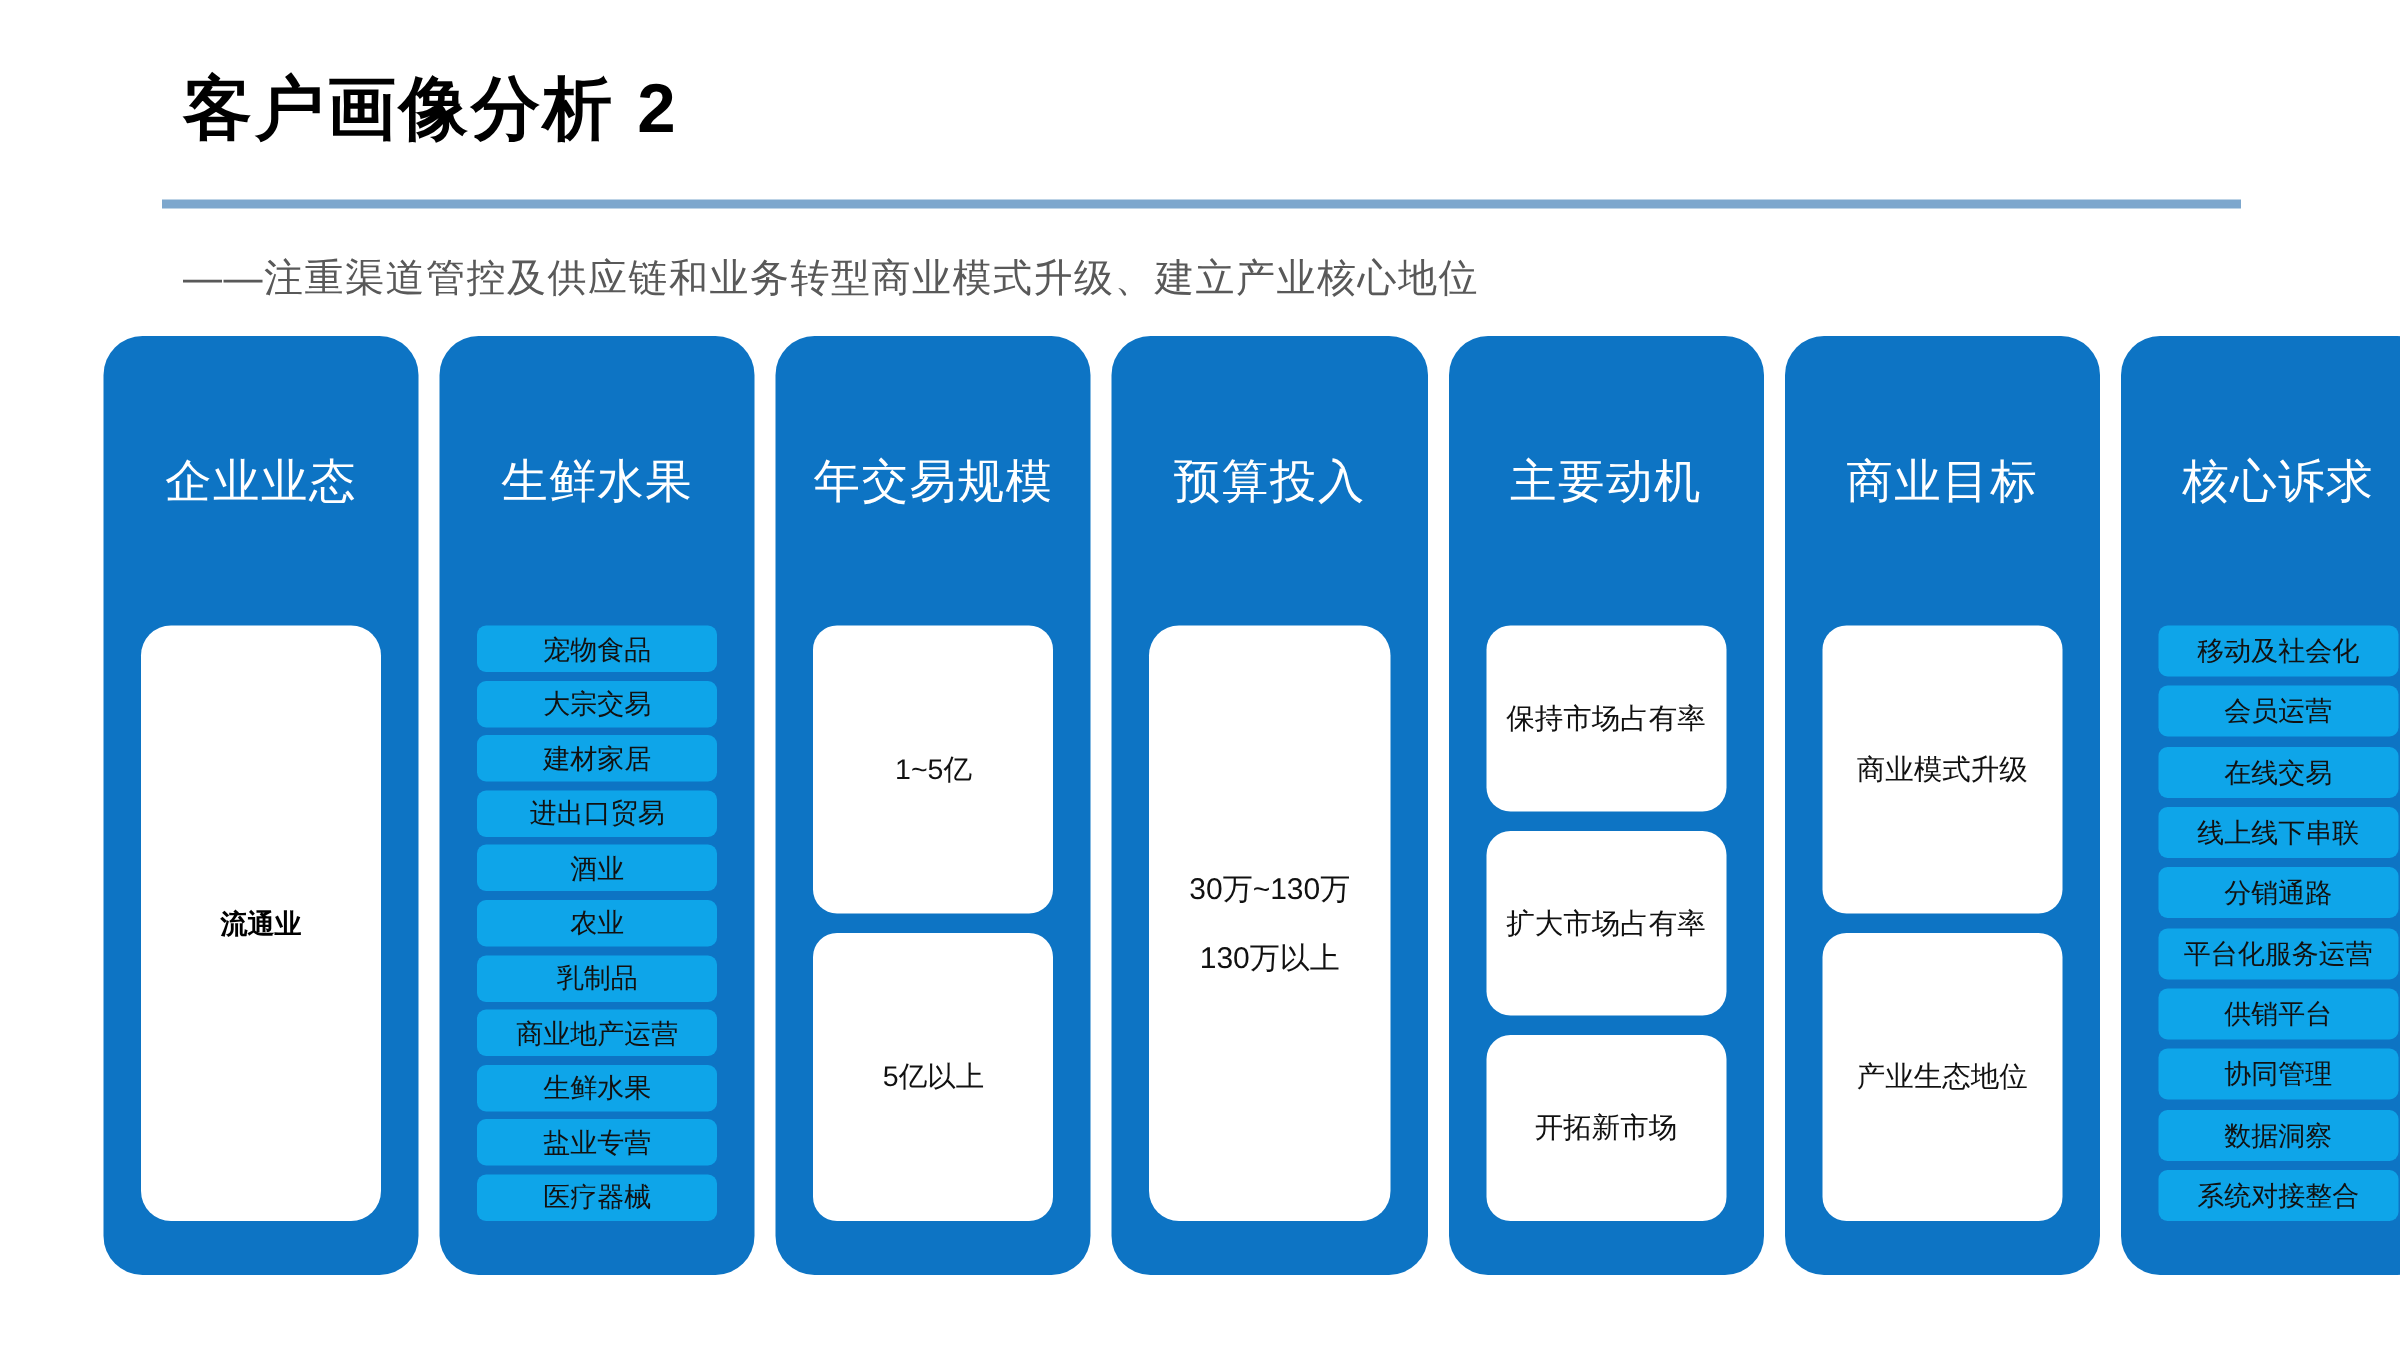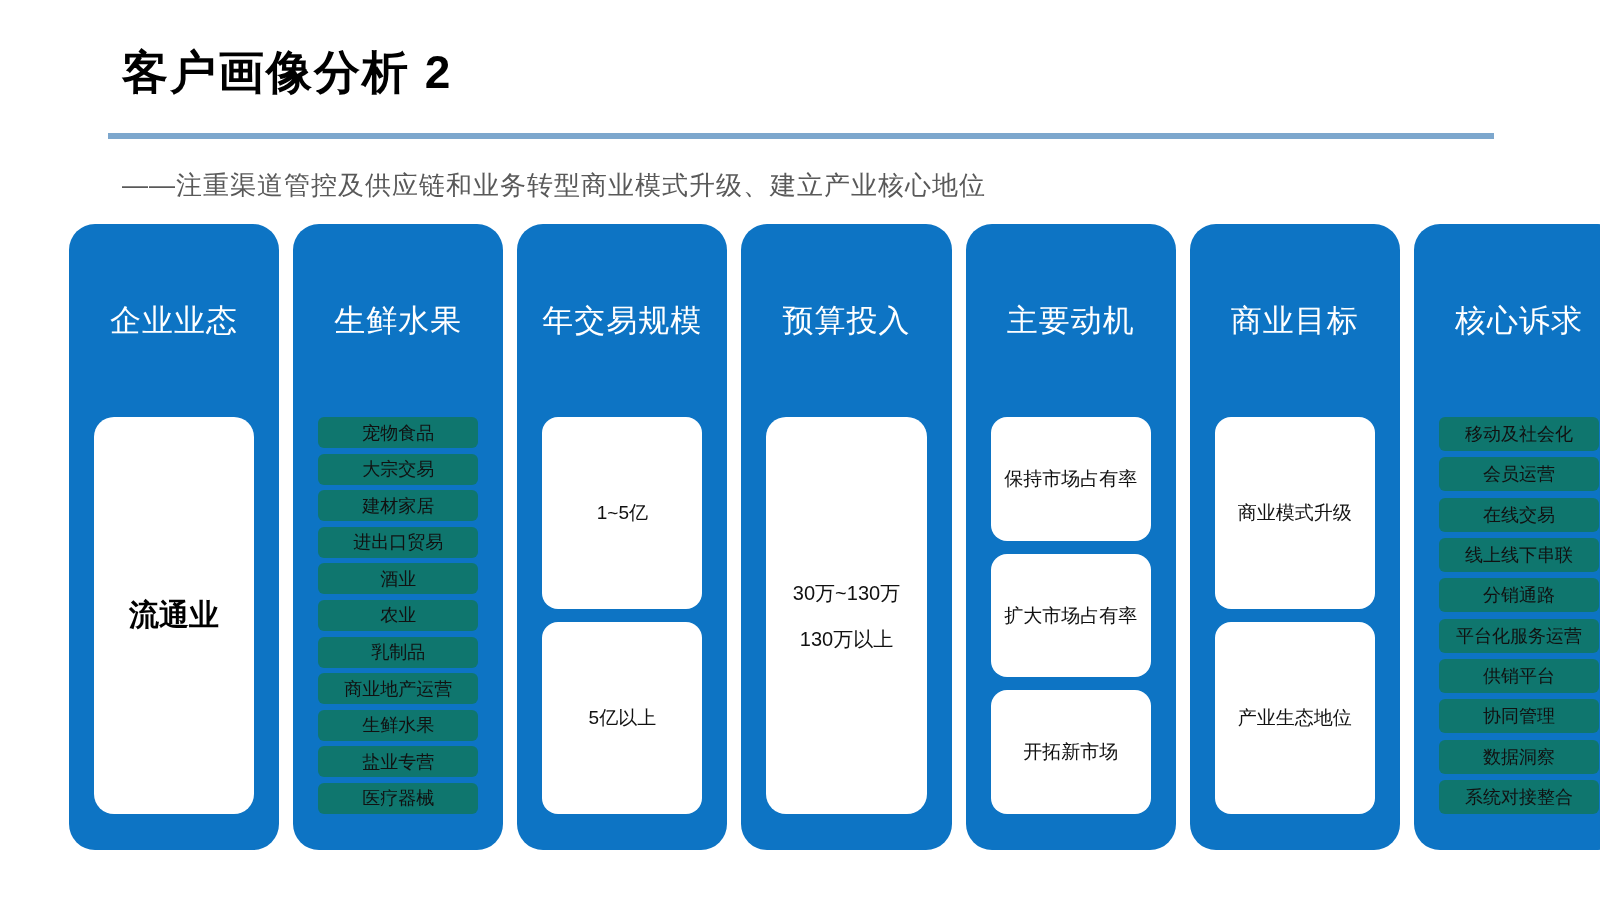--- a/index.html
+++ b/index.html
@@ -57,34 +57,34 @@
     min-height:0;
   }
   .col-content.boxes{gap:13px;}
   .col-content.list{justify-content:space-between;}
 
   .big-box{
     flex:1;background:#ffffff;border-radius:20px;
     display:flex;align-items:center;justify-content:center;
     font-size:20px;color:#111;text-align:center;
   }
-  .big-box.bold{font-size:30px;font-weight:700;color:#000;}
+  .big-box.bold{font-size:18px;font-weight:700;color:#000;}
   .big-box .lines{display:flex;flex-direction:column;gap:12px;}
   .big-box .line{font-size:20px;color:#111;text-align:center;line-height:1.4;}
 
   .mid-box{
     flex:1;background:#ffffff;border-radius:16px;
     display:flex;align-items:center;justify-content:center;
     font-size:19px;color:#111;text-align:center;
     white-space:nowrap;
   }
 
   .list-item{
     height:34px;flex:0 0 auto;
-    background:#0f766e;border-radius:6px;
+    background:#0ea5e9;border-radius:6px;
     display:flex;align-items:center;justify-content:center;
     font-size:18px;color:#111;
     white-space:nowrap;
   }
   .col-content.dense .list-item{height:31px;}
 
   .watermark{
     position:absolute;left:1240px;top:822px;
     font-size:45px;font-weight:700;color:#101010;
     white-space:nowrap;z-index:10;letter-spacing:1px;

